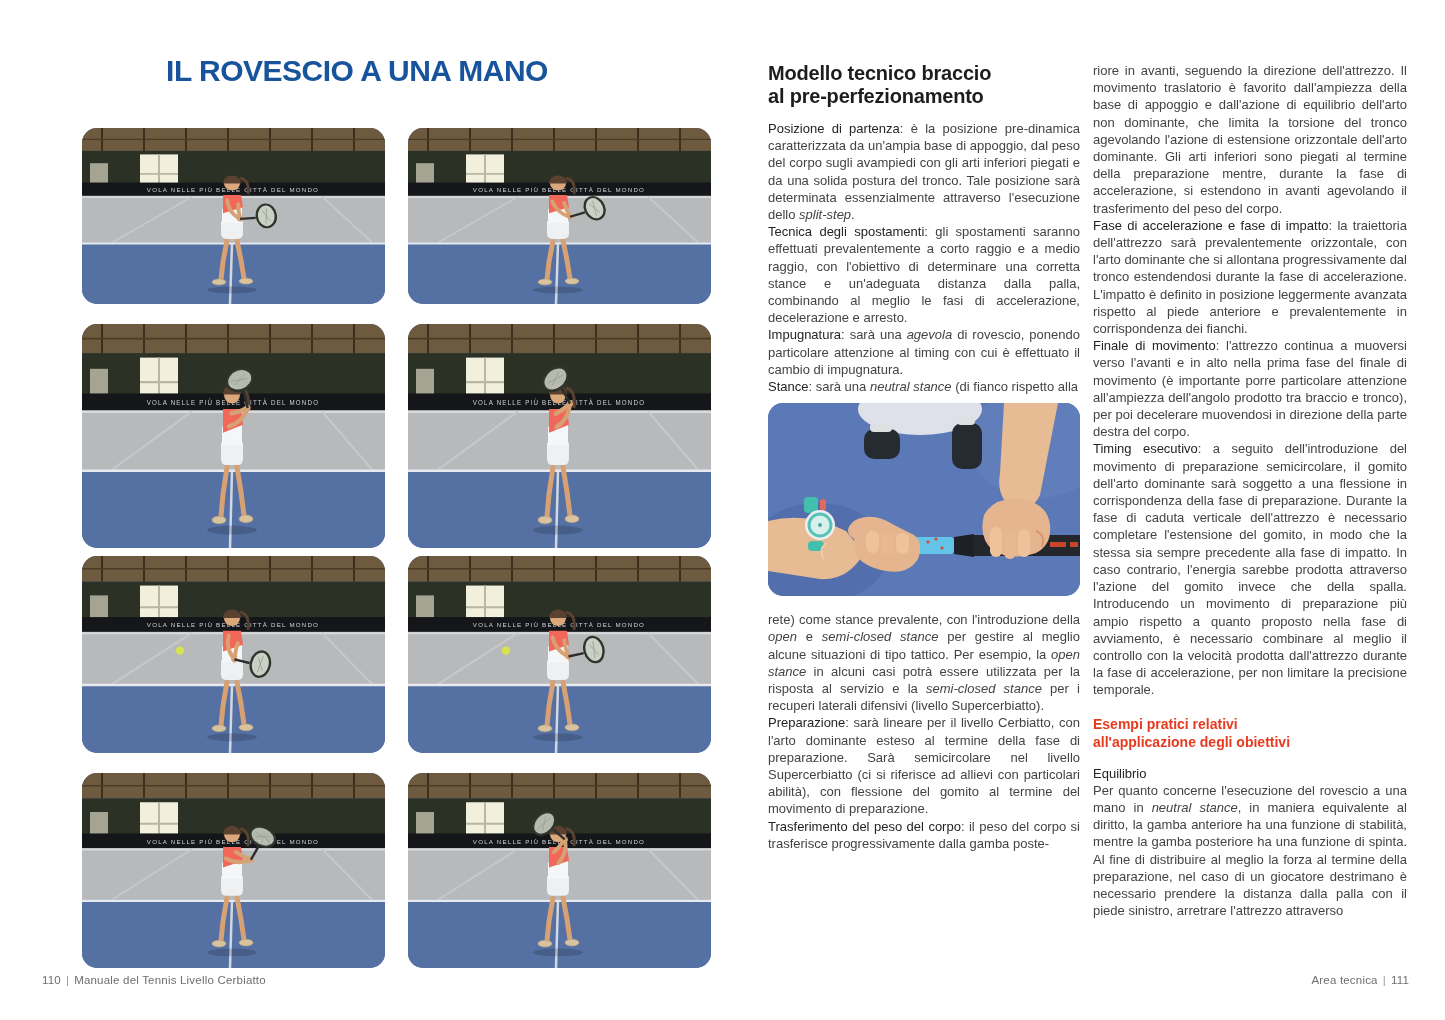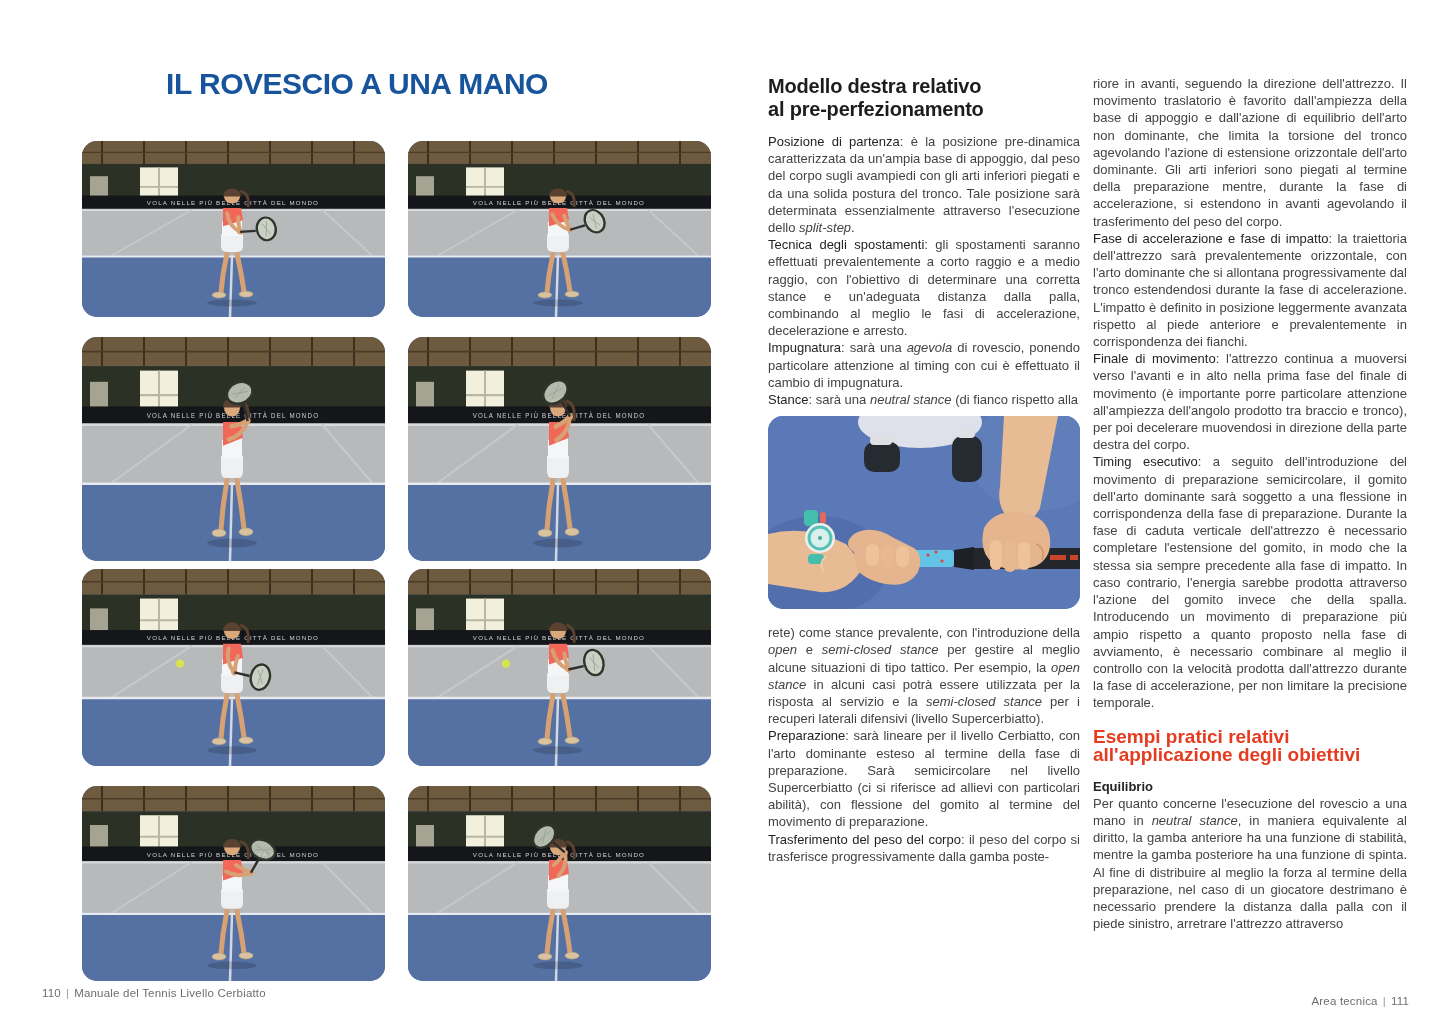--- a/index.html
+++ b/index.html
@@ -1,18 +1,18 @@
 <!DOCTYPE html>
 <html lang="it"><head>
 <meta charset="utf-8">
 <style>
   html,body{margin:0;padding:0;background:#ffffff;}
   body{width:1445px;height:1020px;position:relative;overflow:hidden;
        font-family:"Liberation Sans","DejaVu Sans",sans-serif;color:#3e3e3e;}
-  .page{position:absolute;top:13px;height:832px;background:#fff;}
+  .page{position:absolute;top:0;height:832px;background:#fff;}
   .page-left{left:0;width:722px;}
   .page-right{left:722px;width:723px;}
 
   
   h1.title{position:absolute;top:54px;left:42px;width:630px;margin:0;
     text-align:center;font-size:30px;font-weight:bold;color:#17549b;letter-spacing:-.5px;}
   .photo-grid{position:absolute;inset:0;}
   .photo-cell{position:absolute;width:303px;border-radius:15px;overflow:hidden;
     background:#5571a4;}
   .photo-cell:nth-child(odd){left:42px;}
@@ -36,33 +36,33 @@
 
   
   .col{position:absolute;top:62px;height:906px;overflow:hidden;}
   .col-1{left:46px;width:312px;}
   .col-2{left:371px;width:314px;}
   h2.heading{margin:0 0 12px 0;font-size:20px;line-height:23px;color:#1d1d1d;
     font-weight:bold;white-space:pre-line;letter-spacing:-.2px;}
   .blk{margin:0;font-size:13px;line-height:17.2px;text-align:justify;color:#434343;}
   .blk .b{font-weight:normal;color:#242424;}
   .blk .i{font-style:italic;margin-top:42px;}
-  .blk.h-red{margin-top:16px;font-size:19px;line-height:18px;font-weight:bold;
+  .blk.h-red{margin-top:16px;font-size:14px;line-height:18px;font-weight:bold;
     color:#e63b1f;text-align:left;white-space:pre-line;}
   .blk.h-red .b,.blk.h-red span{color:#e63b1f;font-weight:bold;}
   .blk.h-sub{margin-top:14px;font-weight:bold;color:#242424;text-align:left;}
-  .blk.h-sub span{font-weight:bold;}
+  .blk.h-sub span{font-weight:normal;}
   .grip-photo{margin:8px 0 15px 0;width:312px;height:193px;border-radius:15px;
     overflow:hidden;background:#5b79b7;}
   .grip-photo svg{display:block;width:100%;height:100%;}
 
   
   .footer{position:absolute;top:974px;font-size:11.5px;color:#6e6e6e;letter-spacing:.2px;}
   .footer-left{left:42px;}
-  .footer-right{right:36px;text-align:right;margin-top:8px;}
+  .footer-right{right:36px;text-align:right;}
   .footer .sep{margin:0 5px;color:#9a9a9a;}
 </style>
 </head>
 <body>
 
 <section class="page page-left">
   <h1 class="title">IL ROVESCIO A UNA MANO</h1>
   <div class="photo-grid" id="photo-grid">
       <figure class="photo-cell pose-1" aria-label="Rovescio a una mano: posizione di partenza, vista frontale">
     <svg viewBox="0 0 303 200" preserveAspectRatio="none">
@@ -529,21 +529,21 @@
     </svg>
   </figure>
     </div>
   <footer class="footer footer-left">
     <span>110</span><span class="sep">|</span><span>Manuale del Tennis Livello Cerbiatto</span>
   </footer>
 </section>
 
 <section class="page page-right">
   <div class="col col-1">
-    <h2 class="heading">Modello destra relativo
+    <h2 class="heading">Modello tecnico braccio
 al pre-perfezionamento</h2>
     <div>
         <p class="blk"><span class="b">Posizione di partenza</span><span>: è la posizione pre-dinamica caratterizzata da un'ampia base di appoggio, dal peso del corpo sugli avampiedi con gli arti inferiori piegati e da una solida postura del tronco. Tale posizione sarà determinata essenzialmente attraverso l'esecuzione dello </span><span class="i">split-step</span><span>.</span></p>
         <p class="blk"><span class="b">Tecnica degli spostamenti</span><span>: gli spostamenti saranno effettuati prevalentemente a corto raggio e a medio raggio, con l'obiettivo di determinare una corretta stance e un'adeguata distanza dalla palla, combinando al meglio le fasi di accelerazione, decelerazione e arresto.</span></p>
         <p class="blk"><span class="b">Impugnatura</span><span>: sarà una </span><span class="i">agevola</span><span> di rovescio, ponendo particolare attenzione al timing con cui è effettuato il cambio di impugnatura.</span></p>
         <p class="blk"><span class="b">Stance</span><span>: sarà una </span><span class="i">neutral stance</span><span> (di fianco rispetto alla</span></p>
       </div>
     <figure class="grip-photo" aria-label="Dettaglio dell'impugnatura: due mani sul manico dell'attrezzo con grip azzurro">
       <svg viewBox="0 0 312 193" preserveAspectRatio="none">
         <rect x="0" y="0" width="312" height="193" fill="#5b79b7"></rect>

